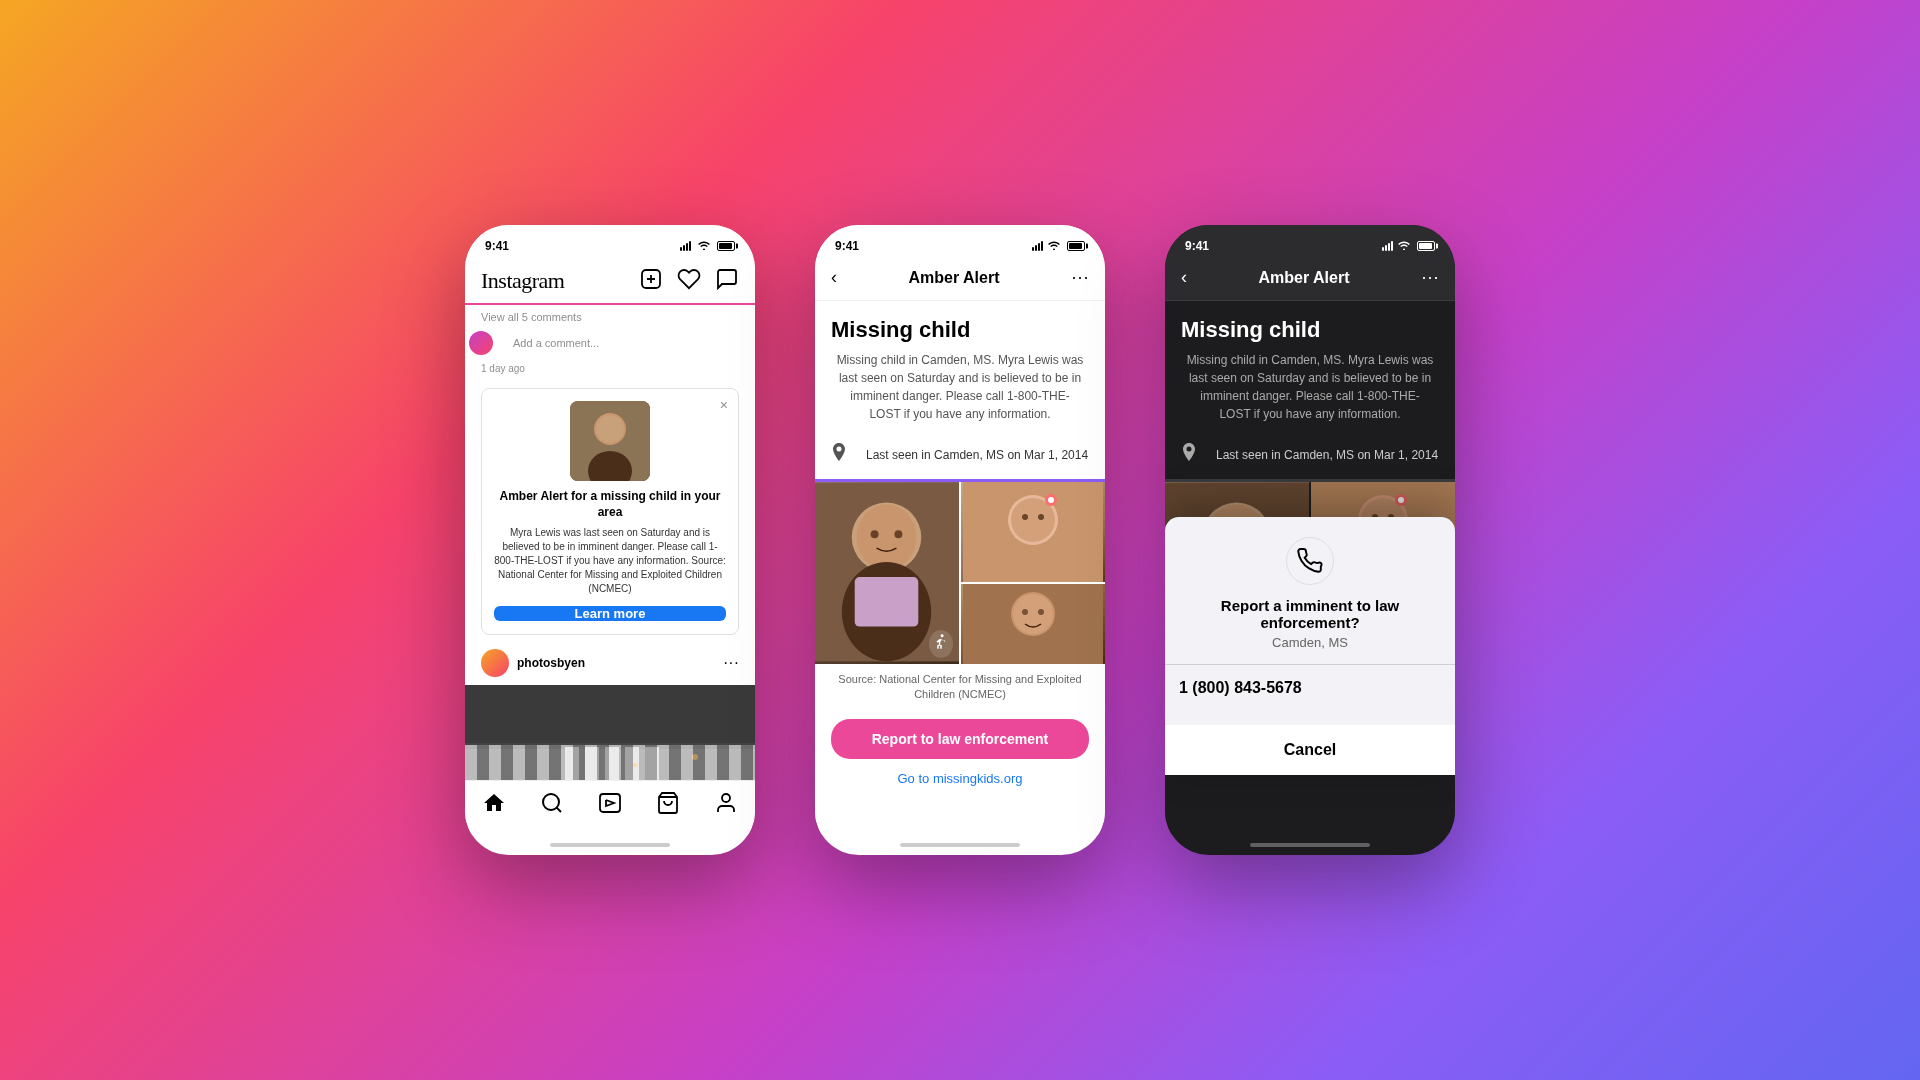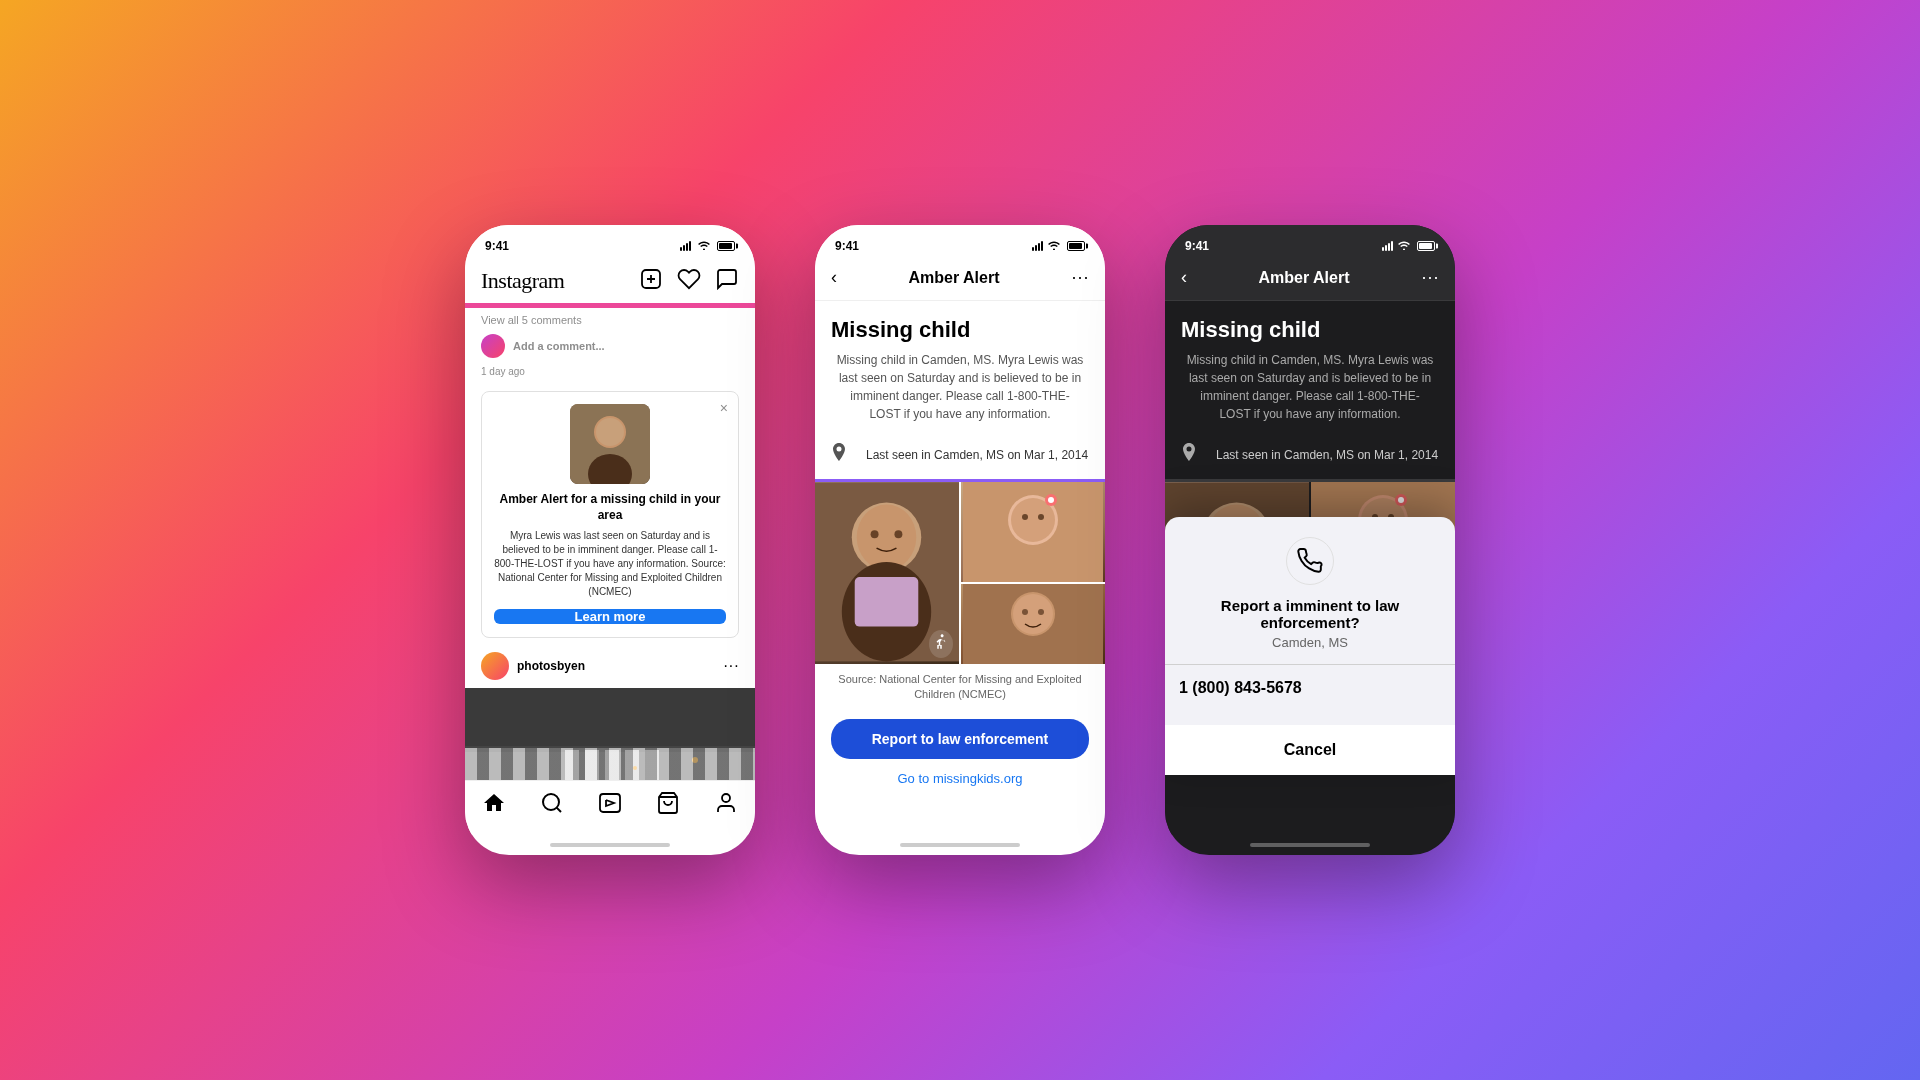--- a/index.html
+++ b/index.html
@@ -119,21 +119,21 @@
     }
 
     .dark-phone .battery-icon::after { background: #fff; }
 
     
     .ig-header {
       display: flex;
       justify-content: space-between;
       align-items: center;
       padding: 8px 16px;
-      border-bottom: 5px solid #ec4899;
+      border-bottom: 2px solid #ec4899;
       background: #fff;
       flex-shrink: 0;
     }
 
     .ig-logo {
       font-family: 'Brush Script MT', cursive;
       font-size: 22px;
       font-weight: 500;
       color: #000;
       letter-spacing: -0.5px;
@@ -154,23 +154,22 @@
 
     .view-comments {
       font-size: 11px;
       color: #8e8e8e;
       padding: 6px 16px 2px;
     }
 
     .comment-input {
       display: flex;
       align-items: center;
-      padding: 6px 16px;
-      gap: 8px;
-      font-weight: bold;
+      padding: 6px 4px;
+      gap: 20px;
     }
 
     .avatar-small {
       width: 24px;
       height: 24px;
       border-radius: 50%;
       background: linear-gradient(135deg, #c640c8, #f7436a);
       flex-shrink: 0;
     }
 
@@ -408,21 +407,21 @@
       font-size: 11px;
       color: #666;
       text-align: center;
       padding: 8px 16px;
       line-height: 1.4;
     }
 
     .report-btn {
       margin: 8px 16px;
       padding: 12px;
-      background: #1d4ed8;
+      background: #ec4899;
       color: #fff;
       border: none;
       border-radius: 19px;
       font-size: 14px;
       font-weight: 600;
       cursor: pointer;
       text-align: center;
       flex-shrink: 0;
     }
 

